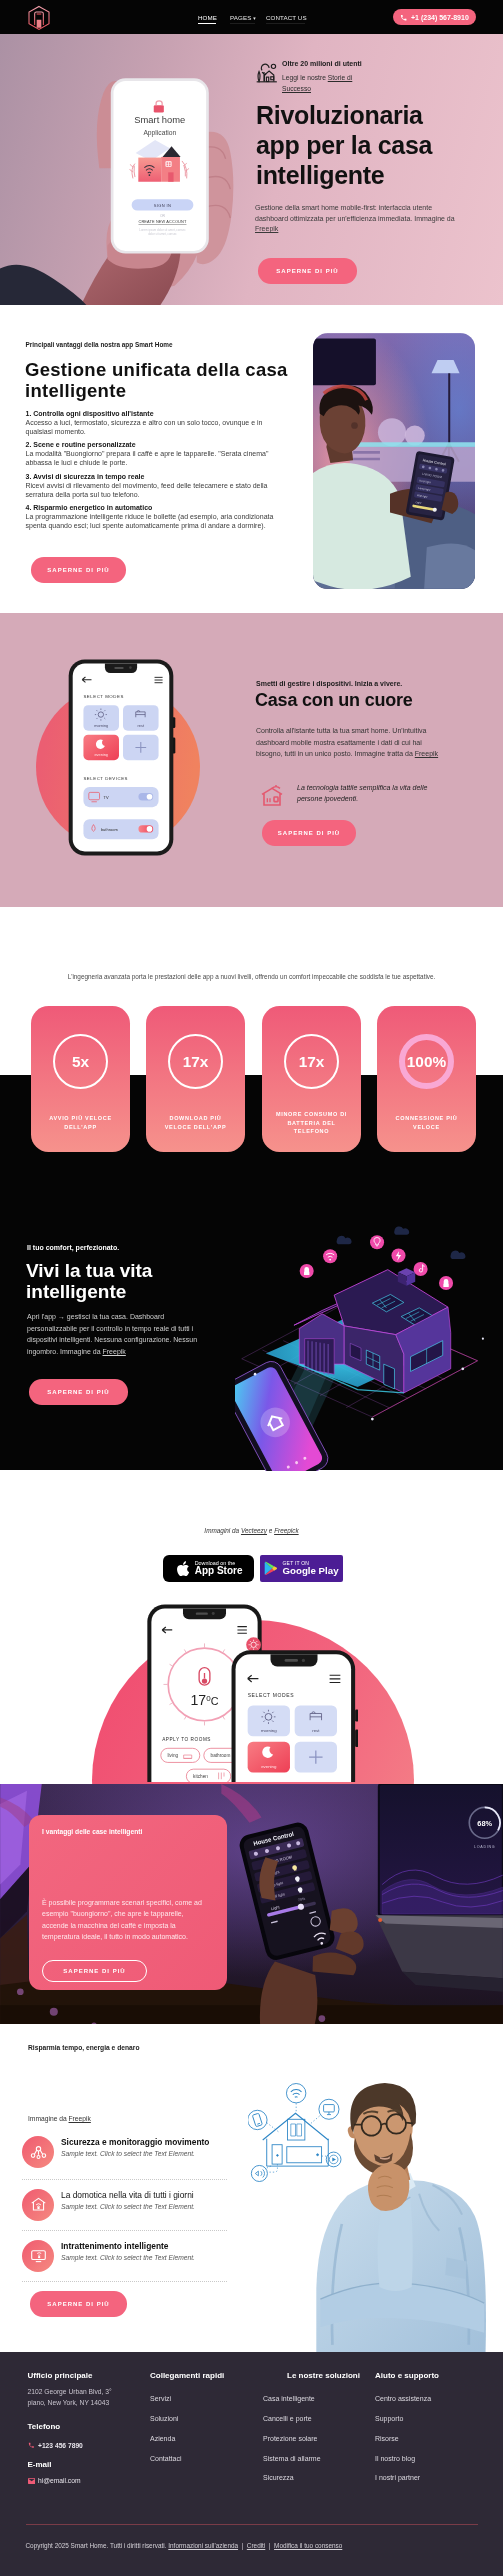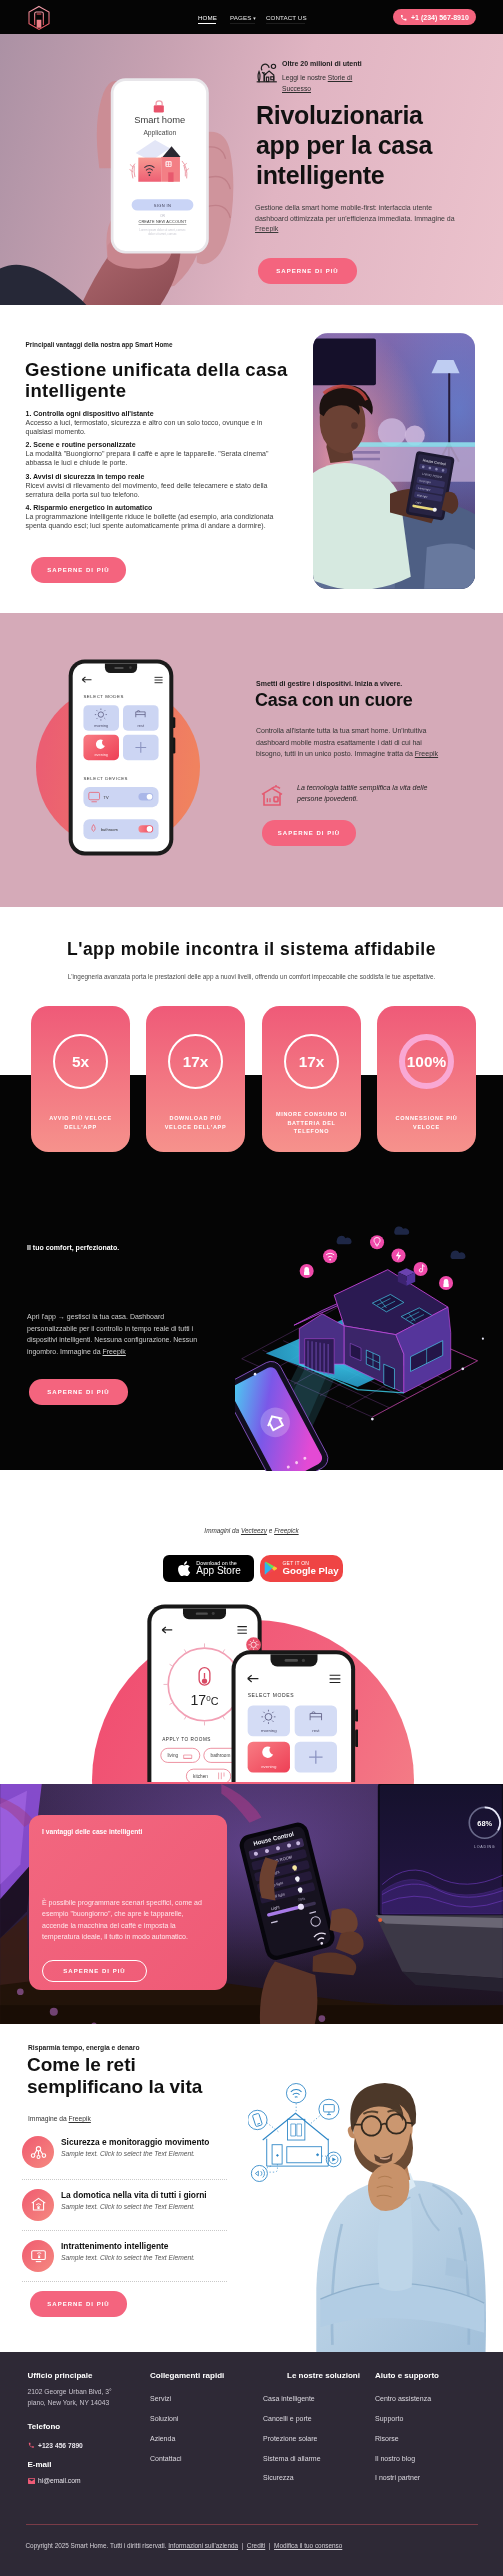--- a/index.html
+++ b/index.html
@@ -305,21 +305,20 @@
   <path d="M27 9 v-3 M21 11 a9 9 0 0 1 12 0" stroke-width="2.2"></path>
   <path d="M14 26 v6 M18 26 v6" stroke-width="2"></path>
 </svg>
 
 <div class="abs" style="left:297px;top:783px;width:133px;font-style:italic;font-size:7px;line-height:10.7px;color:#222;">La tecnologia tattile semplifica la vita delle persone ipovedenti.</div>
 
 <div class="btn" style="left:262px;top:820px;width:94px;height:25.5px;border-radius:12.8px;">SAPERNE DI PIÙ</div>
 
 <div class="abs" id="sec4" style="left:0;top:907px;width:503px;height:168px;background:#ffffff;"></div>
 
-<div class="abs" style="left:0;top:940px;width:503px;text-align:center;font-size:17.5px;line-height:19px;font-weight:bold;color:#111;letter-spacing:0.5px;">L'app mobile incontra il sistema affidabile</div>
 
 <div class="abs" style="left:0;top:973px;width:503px;text-align:center;font-size:6.4px;color:#4a4a4a;">L'ingegneria avanzata porta le prestazioni delle app a nuovi livelli, offrendo un comfort impeccabile che soddisfa le tue aspettative.</div>
 
 <div class="abs z2" style="left:31px;top:1006px;width:99px;height:146px;border-radius:17.5px;background:linear-gradient(180deg,#ef5a78 0%,#f6928c 100%);"></div>
 <div class="abs z2" style="left:53px;top:1034px;width:55px;height:55px;border-radius:50%;border:2px solid #fff;color:#fff;display:flex;align-items:center;justify-content:center;font-size:15.4px;font-weight:bold;">5x</div>
 <div class="abs z2" style="left:43px;top:1114px;width:75px;text-align:center;color:#fff;font-size:5.5px;font-weight:bold;letter-spacing:0.7px;line-height:8.7px;">AVVIO PIÙ VELOCE DELL'APP</div>
 
 <div class="abs z2" style="left:146px;top:1006px;width:99px;height:146px;border-radius:17.5px;background:linear-gradient(180deg,#ef5a78 0%,#f6928c 100%);"></div>
 <div class="abs z2" style="left:168px;top:1034px;width:55px;height:55px;border-radius:50%;border:2px solid #fff;color:#fff;display:flex;align-items:center;justify-content:center;font-size:15.4px;font-weight:bold;">17x</div>
 <div class="abs z2" style="left:158px;top:1114px;width:75px;text-align:center;color:#fff;font-size:5.5px;font-weight:bold;letter-spacing:0.7px;line-height:8.7px;">DOWNLOAD PIÙ VELOCE DELL'APP</div>
@@ -329,20 +328,21 @@
 <div class="abs z2" style="left:274px;top:1110px;width:75px;text-align:center;color:#fff;font-size:5.5px;font-weight:bold;letter-spacing:0.7px;line-height:8.7px;">MINORE CONSUMO DI BATTERIA DEL TELEFONO</div>
 
 <div class="abs z2" style="left:377px;top:1006px;width:99px;height:146px;border-radius:17.5px;background:linear-gradient(180deg,#ef5a78 0%,#f6928c 100%);"></div>
 <div class="abs z2" style="left:399px;top:1034px;width:55px;height:55px;border-radius:50%;border:6px solid #f9a8d4;color:#fff;display:flex;align-items:center;justify-content:center;font-size:15.4px;font-weight:bold;">100%</div>
 <div class="abs z2" style="left:389px;top:1114px;width:75px;text-align:center;color:#fff;font-size:5.5px;font-weight:bold;letter-spacing:0.7px;line-height:8.7px;">CONNESSIONE PIÙ VELOCE</div>
 
 <div class="abs" id="sec5" style="left:0;top:1075px;width:503px;height:395px;background:#050505;"></div>
 
 <div class="abs" style="left:27px;top:1244px;font-size:7px;font-weight:bold;color:#fff;">Il tuo comfort, perfezionato.</div>
 
+<div class="abs" style="left:26px;top:1260px;width:175px;font-size:19px;line-height:21px;font-weight:bold;color:#fff;letter-spacing:0px;">Vivi la tua vita intelligente</div>
 
 <div class="abs" style="left:27px;top:1311px;width:208px;font-size:7px;line-height:11.7px;color:#cfcfcf;">Apri l'app → gestisci la tua casa. Dashboard<br>personalizzabile per il controllo in tempo reale di tutti i<br>dispositivi intelligenti. Nessuna configurazione. Nessun<br>ingombro. Immagine da <span style="text-decoration:underline;">Freepik</span></div>
 
 <div class="btn" style="left:29px;top:1379px;width:99px;height:25.5px;border-radius:12.8px;">SAPERNE DI PIÙ</div>
 
 <svg class="abs" style="left:235px;top:1201px;" width="268" height="282" viewBox="0 0 400 420">
   <defs>
     <linearGradient id="iso_screen" x1="0" y1="0" x2="0.6" y2="1">
       <stop offset="0" stop-color="#46d8f2"></stop>
           <stop offset="0.45" stop-color="#7a58e8"></stop>
@@ -455,25 +455,25 @@
 
 
 <div class="abs" style="left:0;top:1527px;width:503px;text-align:center;font-style:italic;font-size:6.4px;color:#333;">Immagini da <span style="text-decoration:underline;">Vecteezy</span> e <span style="text-decoration:underline;">Freepick</span></div>
 
 <div class="abs" style="left:163px;top:1555px;width:91px;height:27px;border-radius:6px;background:#000;display:flex;align-items:center;justify-content:center;">
   <svg width="14.8" height="17.5" viewBox="0 0 24 28">
         <path fill="#fff" d="M19.7 14.8c0-3 2.5-4.5 2.6-4.6-1.4-2.1-3.6-2.4-4.4-2.4-1.9-.2-3.7 1.1-4.6 1.1-1 0-2.4-1.1-4-1.1-2 0-3.9 1.2-5 3-2.1 3.7-.5 9.1 1.5 12.1 1 1.5 2.2 3.1 3.8 3 1.5-.1 2.1-1 4-1 1.8 0 2.4 1 4 1 1.7 0 2.7-1.5 3.7-3 1.2-1.7 1.6-3.4 1.7-3.5-.1 0-3.2-1.2-3.3-4.6zM16.6 5.8c.8-1 1.4-2.4 1.2-3.8-1.2 0-2.7.8-3.5 1.8-.8.9-1.5 2.3-1.3 3.7 1.3.1 2.7-.7 3.6-1.7z"></path>
       </svg>
   <div style="margin-left:5.4px;color:#fff;">
         <div style="font-size:5.4px;">Download on the</div>
-        <div style="font-size:10px;font-weight:normal;margin-top:0px;line-height:10.7px;">App Store</div>
+        <div style="font-size:10px;font-weight:bold;margin-top:0px;line-height:10.7px;">App Store</div>
       </div>
 </div>
 
-<div class="abs" style="left:260px;top:1555px;width:83px;height:27px;border-radius:10px;background:#ef4444;display:flex;align-items:center;justify-content:center;">
+<div class="abs" style="left:260px;top:1555px;width:83px;height:27px;border-radius:2px;background:#4c1d95;display:flex;align-items:center;justify-content:center;">
   <svg width="13.4" height="14.8" viewBox="0 0 24 26">
     <path fill="#2bb6f0" d="M2 1.5 L14.5 13 L2 24.5 C1.5 24 1.2 23.3 1.2 22.4 V3.6 C1.2 2.7 1.5 2 2 1.5z"></path>
     <path fill="#5ee85e" d="M2 1.5 C2.5 1 3.4 .9 4.3 1.4 L18 9 L14.5 13z"></path>
     <path fill="#f0435a" d="M2 24.5 C2.5 25 3.4 25.1 4.3 24.6 L18 17 L14.5 13z"></path>
     <path fill="#f8c833" d="M18 9 L22.4 11.4 C23.6 12.1 23.6 13.9 22.4 14.6 L18 17 L14.5 13z"></path>
   </svg>
   <div style="margin-left:4.7px;color:#fff;">
         <div style="font-size:5px;letter-spacing:0.2px;">GET IT ON</div>
         <div style="font-size:9.7px;font-weight:bold;line-height:10.7px;">Google Play</div>
       </div>
@@ -667,21 +667,20 @@
 
 
 <div class="abs" style="left:42px;top:1897px;width:169px;font-size:7px;line-height:11.4px;color:#ffe8ec;">È possibile programmare scenari specifici, come ad esempio "buongiorno", che apre le tapparelle, accende la macchina del caffè e imposta la temperatura ideale, il tutto in modo automatico.</div>
 
 <div class="abs" style="left:42px;top:1960px;width:105px;height:22px;border:0.7px solid #fff;border-radius:11.4px;color:#fff;display:flex;align-items:center;justify-content:center;font-size:6px;font-weight:bold;letter-spacing:1px;">SAPERNE DI PIÙ</div>
 
 <div class="abs" id="sec8" style="left:0;top:2024px;width:503px;height:329px;background:#ffffff;"></div>
 
 <div class="abs" style="left:28px;top:2044px;font-size:6.7px;font-weight:bold;color:#1b1b1b;">Risparmia tempo, energia e denaro</div>
 
-<div class="abs" style="left:27px;top:2054px;width:188px;font-size:19px;line-height:22px;font-weight:bold;color:#111;letter-spacing:0px;">Come le reti semplificano la vita</div>
 
 <div class="abs" style="left:28px;top:2115px;font-size:6.7px;color:#333;">Immagine da <span style="text-decoration:underline;">Freepik</span></div>
 
 <div class="abs" style="left:22px;top:2136px;width:32px;height:32px;border-radius:50%;background:linear-gradient(135deg,#f05a70,#f58a80);"></div>
 <svg class="abs" style="left:29px;top:2142px;" width="19" height="19" viewBox="0 0 28 28" fill="none" stroke="#fff" stroke-width="1.6">
   <circle cx="14" cy="10" r="3.2"></circle>
       <circle cx="6" cy="20" r="2.6"></circle>
       <circle cx="22" cy="20" r="2.6"></circle>
       <circle cx="14" cy="22" r="2.2"></circle>
   <path d="M14 13.2 v5.6 M11.5 12 L8 18 M16.5 12 L20 18"></path>
@@ -693,21 +692,21 @@
 
 <div class="abs" style="left:22px;top:2179px;width:205px;border-top:1px dotted #c9c9c9;"></div>
 
 <div class="abs" style="left:22px;top:2189px;width:32px;height:32px;border-radius:50%;background:linear-gradient(135deg,#f05a70,#f58a80);"></div>
 <svg class="abs" style="left:29px;top:2195px;" width="19" height="19" viewBox="0 0 28 28" fill="none" stroke="#fff" stroke-width="1.6">
   <path d="M4 12 L14 5 L24 12 M6.5 10.5 V22 h15 V10.5"></path>
   <path d="M10.5 14.5 a5 5 0 0 1 7 0 M12.2 17 a2.8 2.8 0 0 1 3.6 0" stroke-width="1.4"></path>
   <circle cx="14" cy="19" r="1" fill="#fff"></circle>
 </svg>
 
-<div class="abs" style="left:61px;top:2190px;font-size:8.4px;font-weight:bold;color:#111;">La domotica nella vita di tutti i giorni</div>
+<div class="abs" style="left:61px;top:2190px;font-size:8.4px;font-weight:normal;color:#111;">La domotica nella vita di tutti i giorni</div>
 
 <div class="abs" style="left:61px;top:2203px;font-size:6.7px;font-style:italic;color:#555;">Sample text. Click to select the Text Element.</div>
 
 <div class="abs" style="left:22px;top:2230px;width:205px;border-top:1px dotted #c9c9c9;"></div>
 
 <div class="abs" style="left:22px;top:2240px;width:32px;height:32px;border-radius:50%;background:linear-gradient(135deg,#f05a70,#f58a80);"></div>
 <svg class="abs" style="left:29px;top:2246px;" width="19" height="19" viewBox="0 0 28 28" fill="none" stroke="#fff" stroke-width="1.6">
   <rect x="4" y="7" width="20" height="13" rx="2"></rect>
   <path d="M10 23 h8"></path>
   <path d="M12 11 a5 5 0 0 1 6 0 M13.5 13.8 a2.5 2.5 0 0 1 3 0" stroke-width="1.3"></path>

